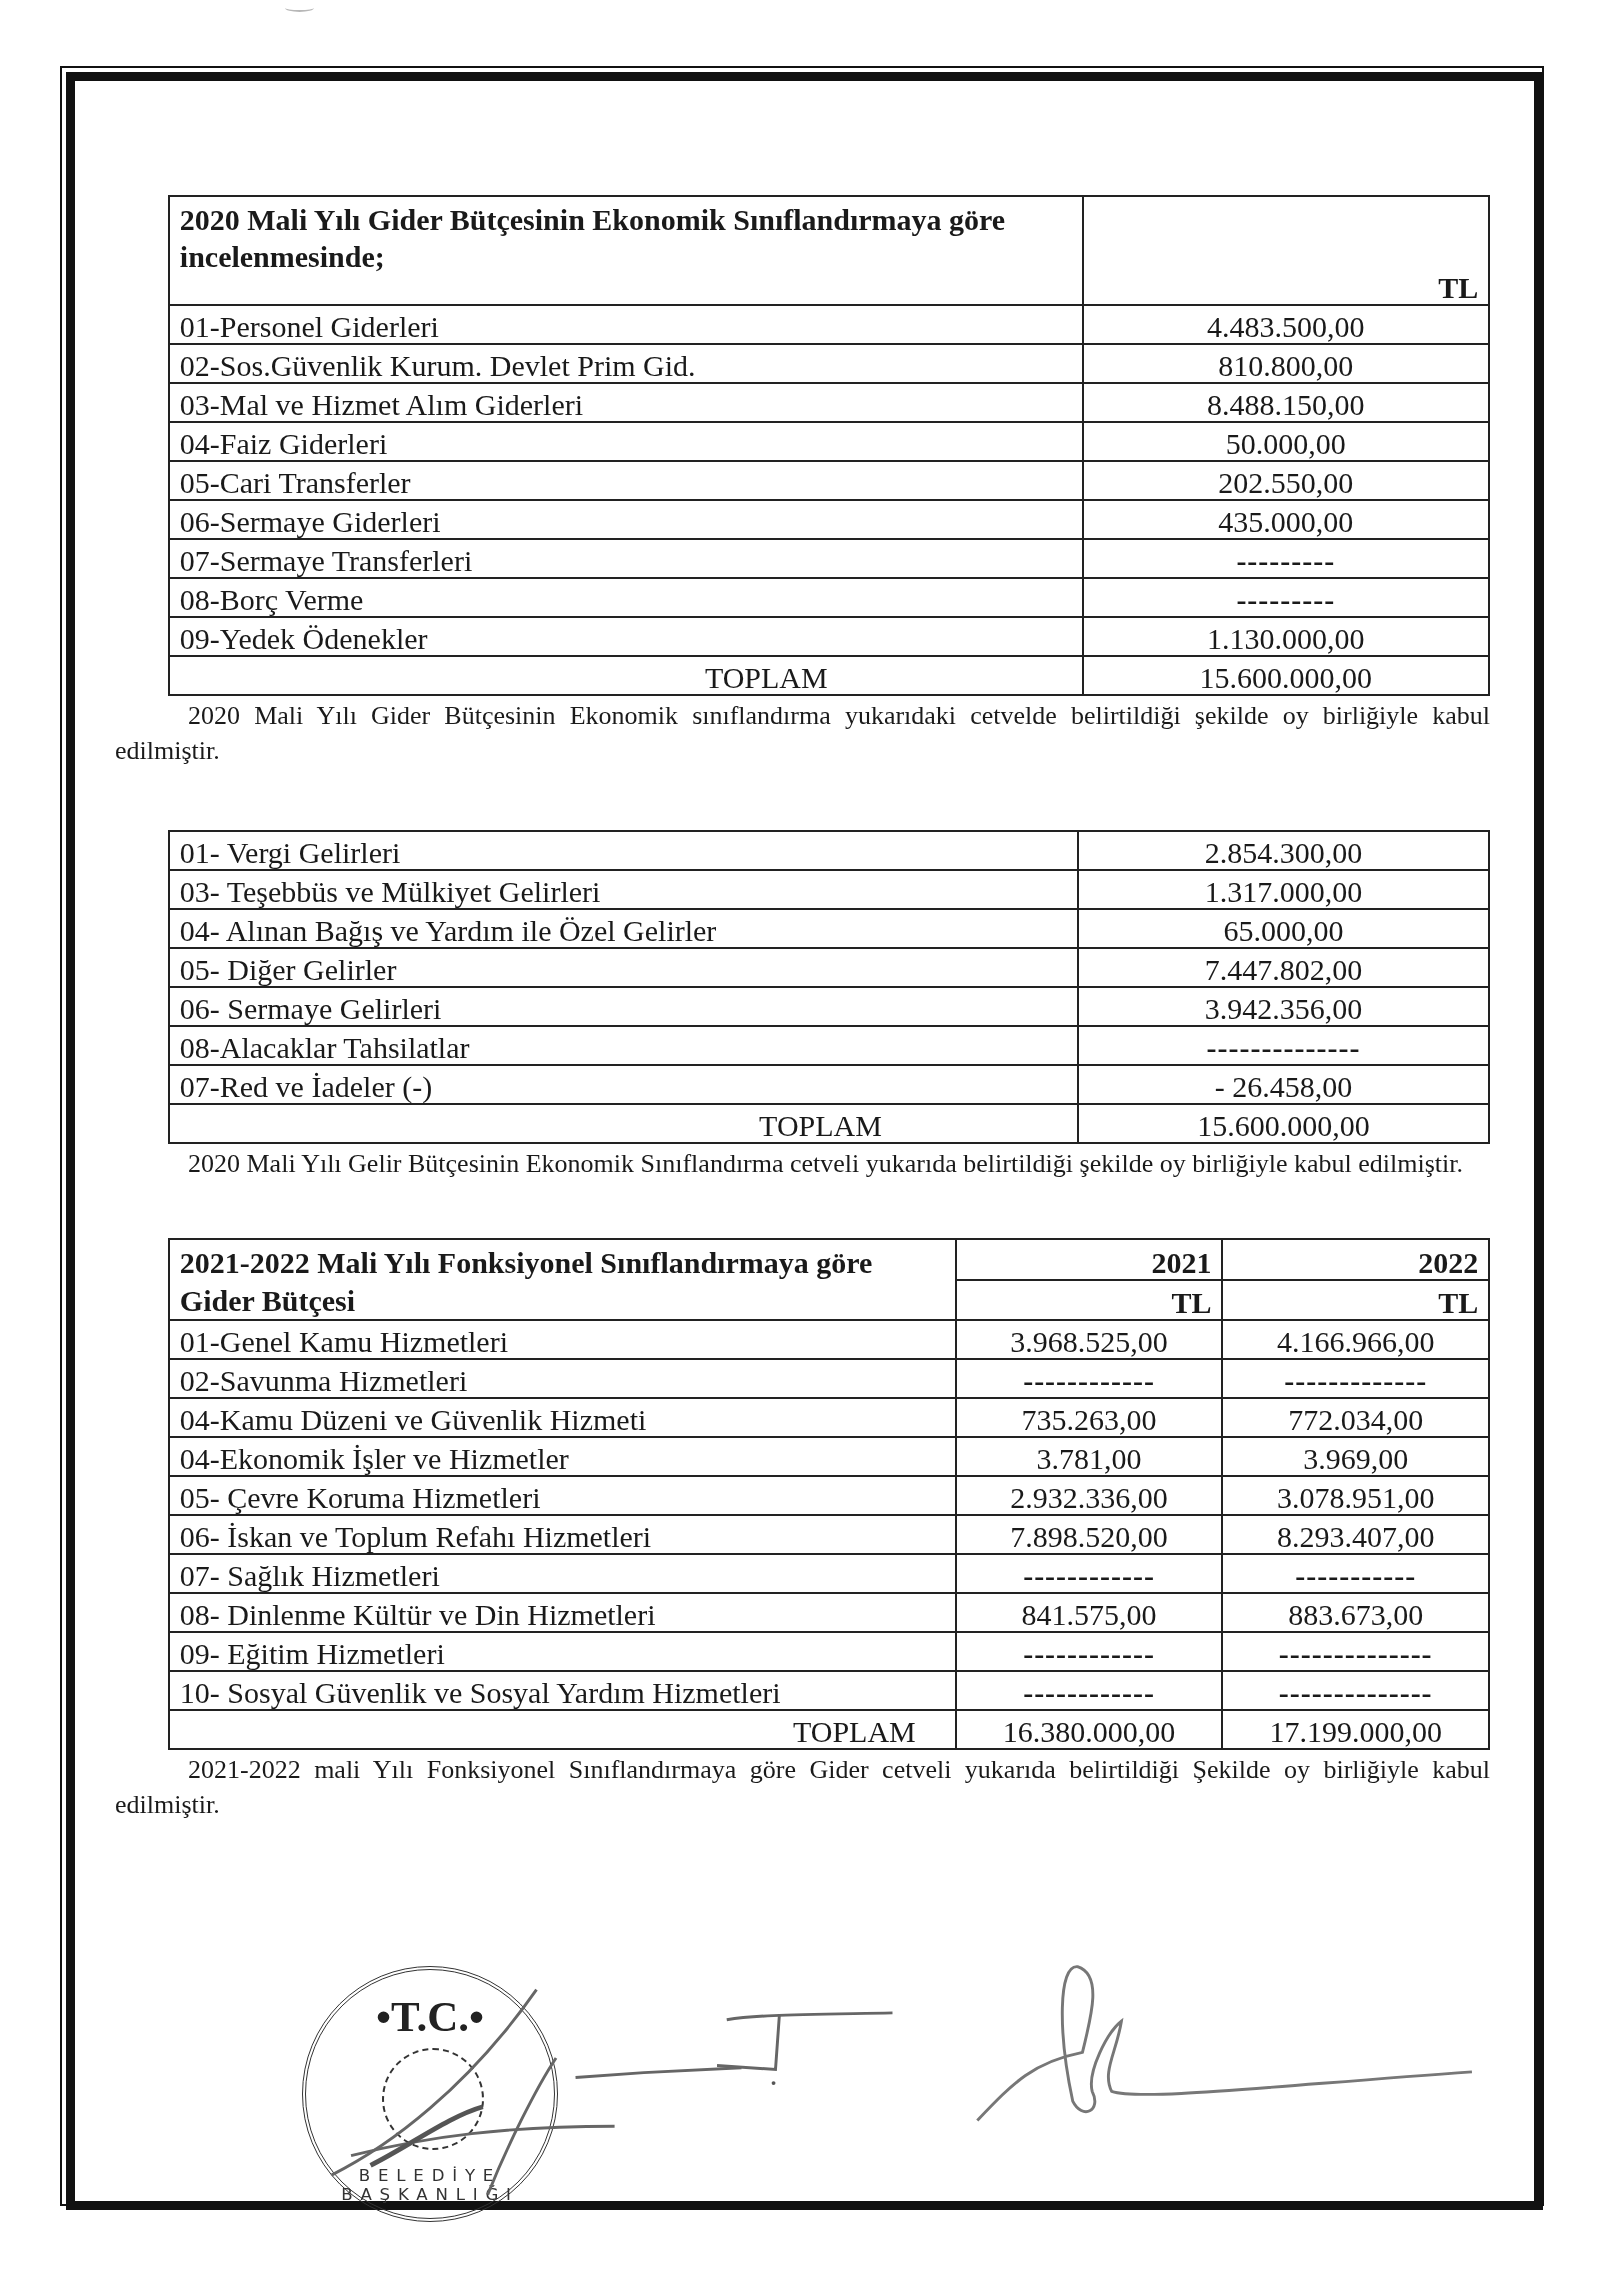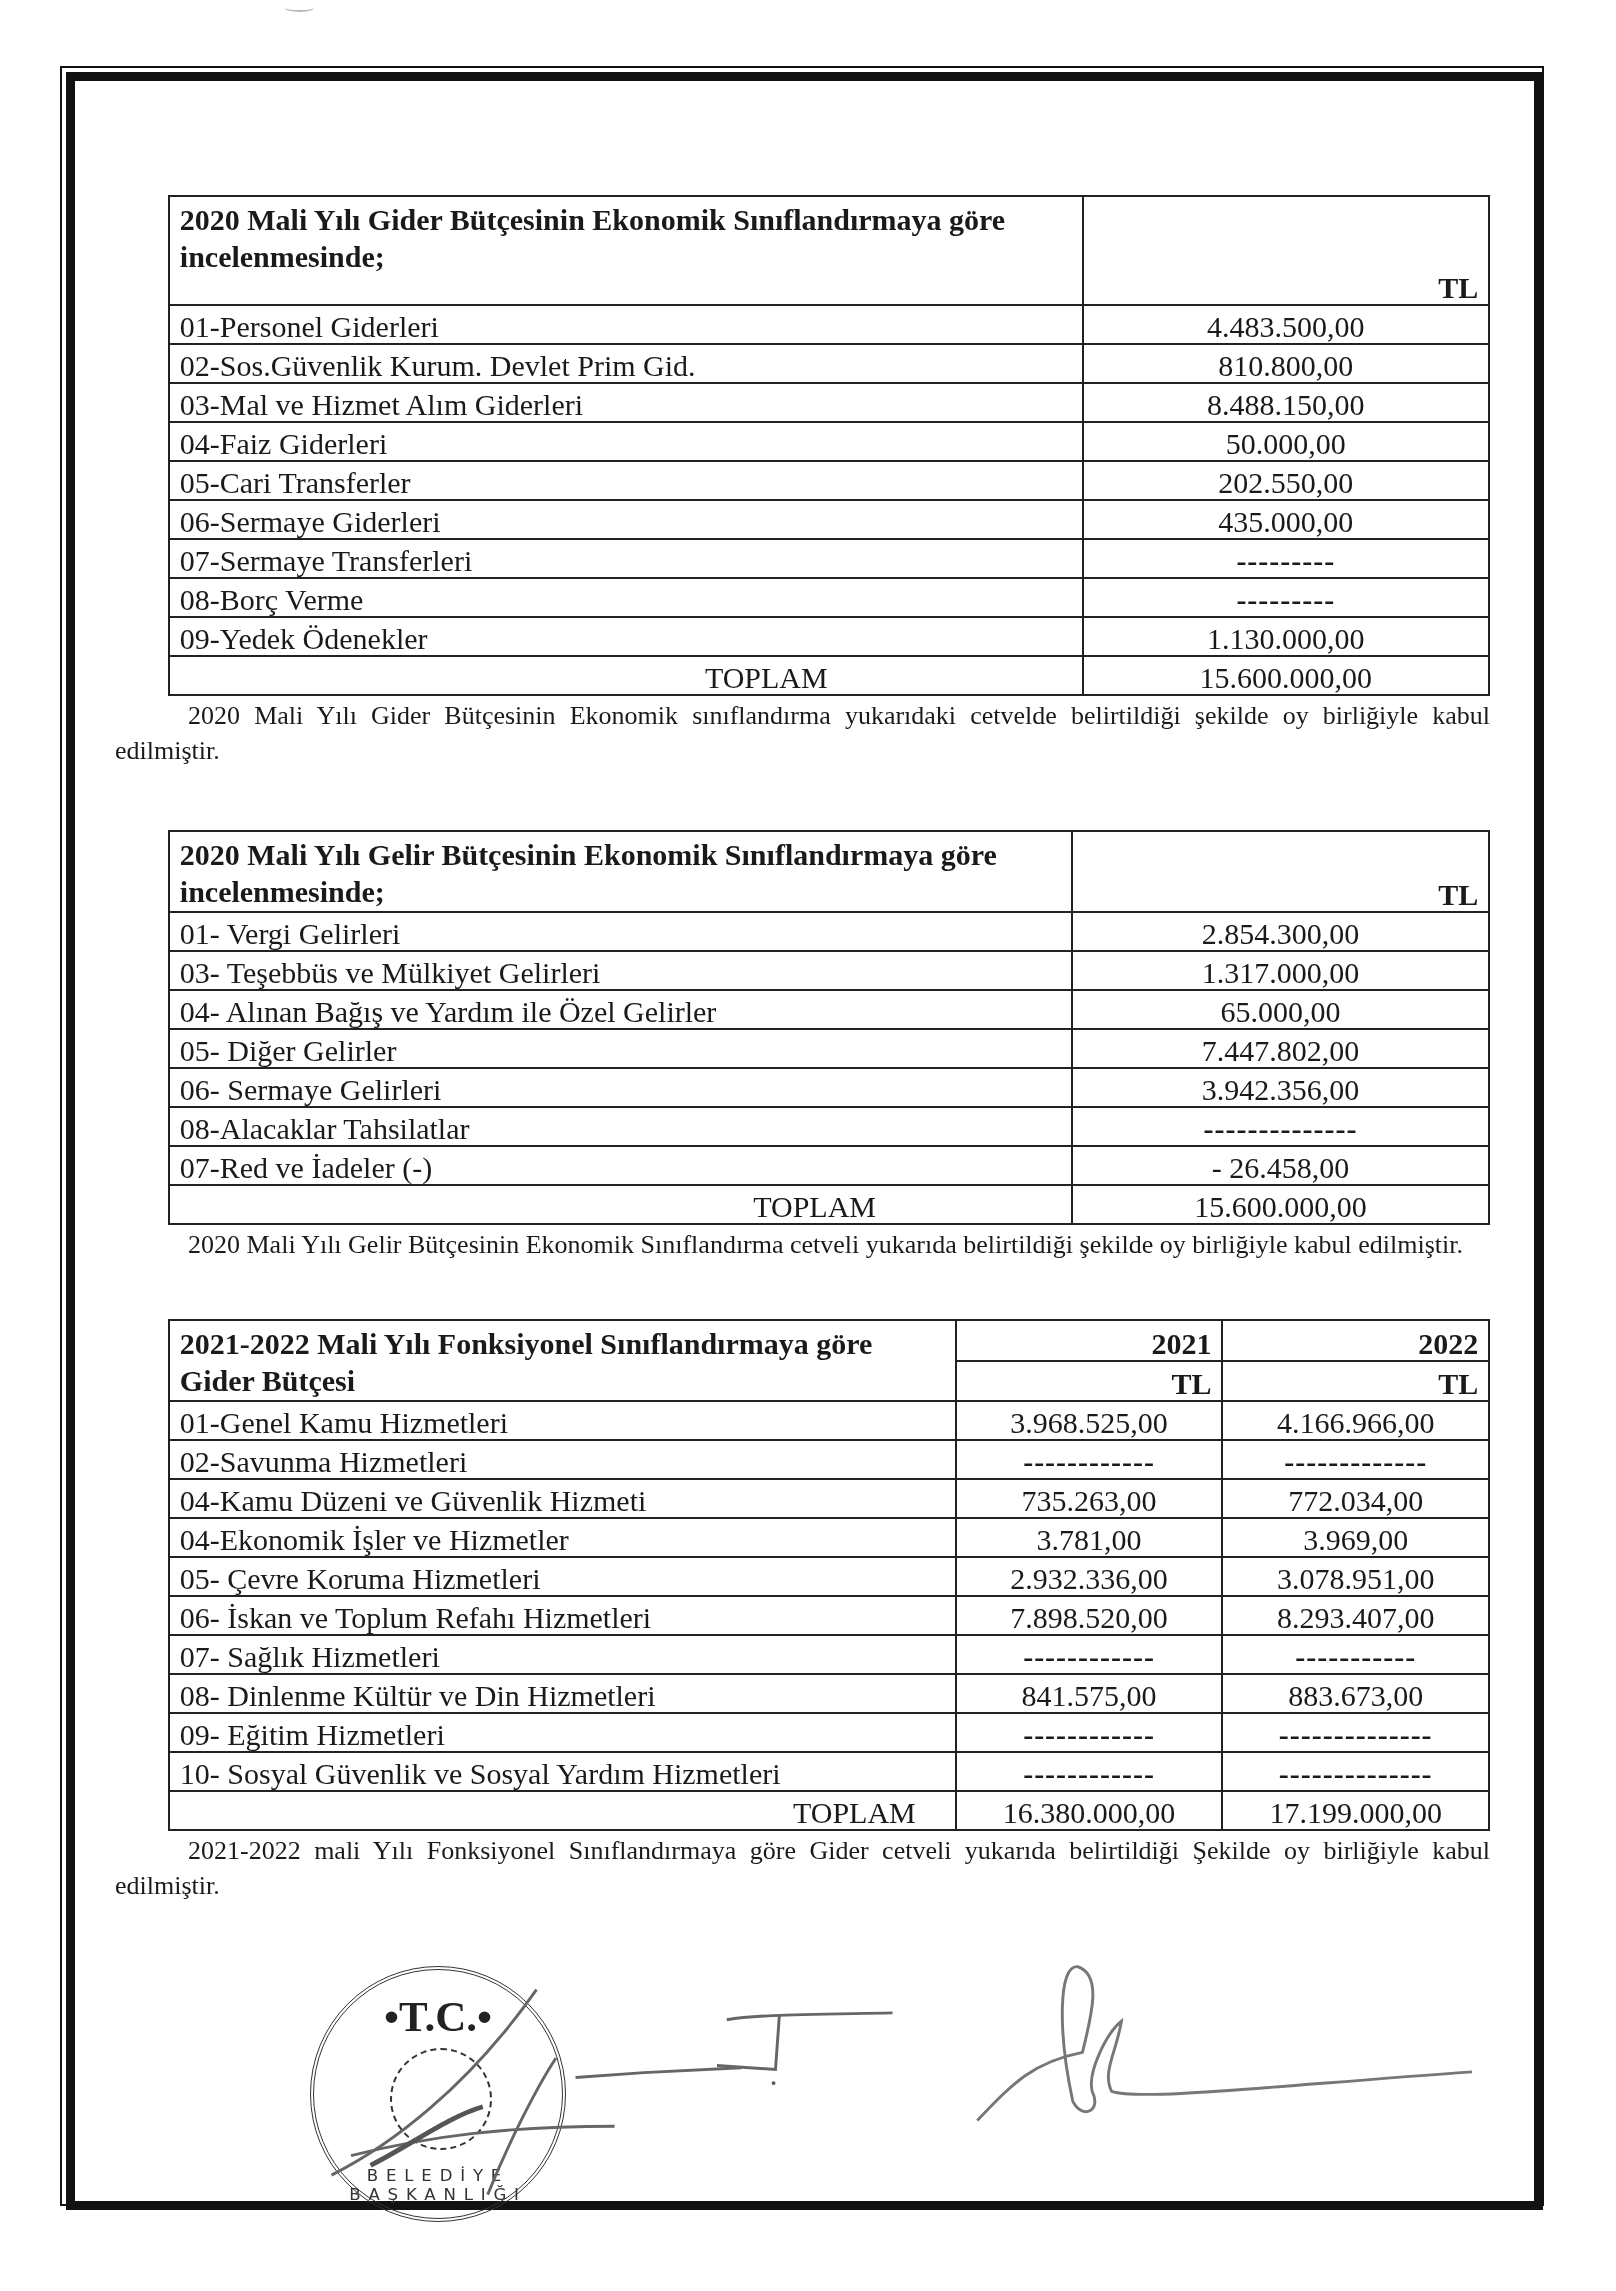--- a/index.html
+++ b/index.html
@@ -101,21 +101,21 @@
       line-height: 1.35;
       text-align: justify;
       text-indent: 73px;
       width: 1375px;
     }
     .spacer-1 { height: 62px; }
     .spacer-2 { height: 57px; }
 
     .stamp {
       position: absolute;
-      left: 310px;
+      left: 302px;
       top: 1966px;
       width: 256px;
       height: 256px;
       border-radius: 50%;
       border: 4.9px double #333;
       box-sizing: border-box;
     }
     .stamp-inner {
       position: absolute;
       left: 76px;
@@ -207,24 +207,20 @@
           <td class="amt amt-col">15.600.000,00</td>
         </tr>
       </tbody>
   </table>
   <p class="note">2020 Mali Yılı Gider Bütçesinin Ekonomik sınıflandırma yukarıdaki cetvelde belirtildiği şekilde oy birliğiyle kabul edilmiştir.</p>
 
   <div class="spacer-1"></div>
 
   <table class="budget" id="t2">
     <tbody id="t2-body">
-      <tr>
-        <td class="head label-col" style="height:74px;">2020 Mali Yılı Gelir Bütçesinin Ekonomik Sınıflandırmaya göre incelenmesinde;</td>
-        <td class="tl amt-col">TL</td>
-      </tr>
     <tr>
           <td class="label-col">01- Vergi Gelirleri</td>
           <td class="amt amt-col">2.854.300,00</td>
         </tr>
         <tr>
           <td class="label-col">03- Teşebbüs ve Mülkiyet Gelirleri</td>
           <td class="amt amt-col">1.317.000,00</td>
         </tr>
         <tr>
           <td class="label-col">04- Alınan Bağış ve Yardım ile Özel Gelirler</td>

